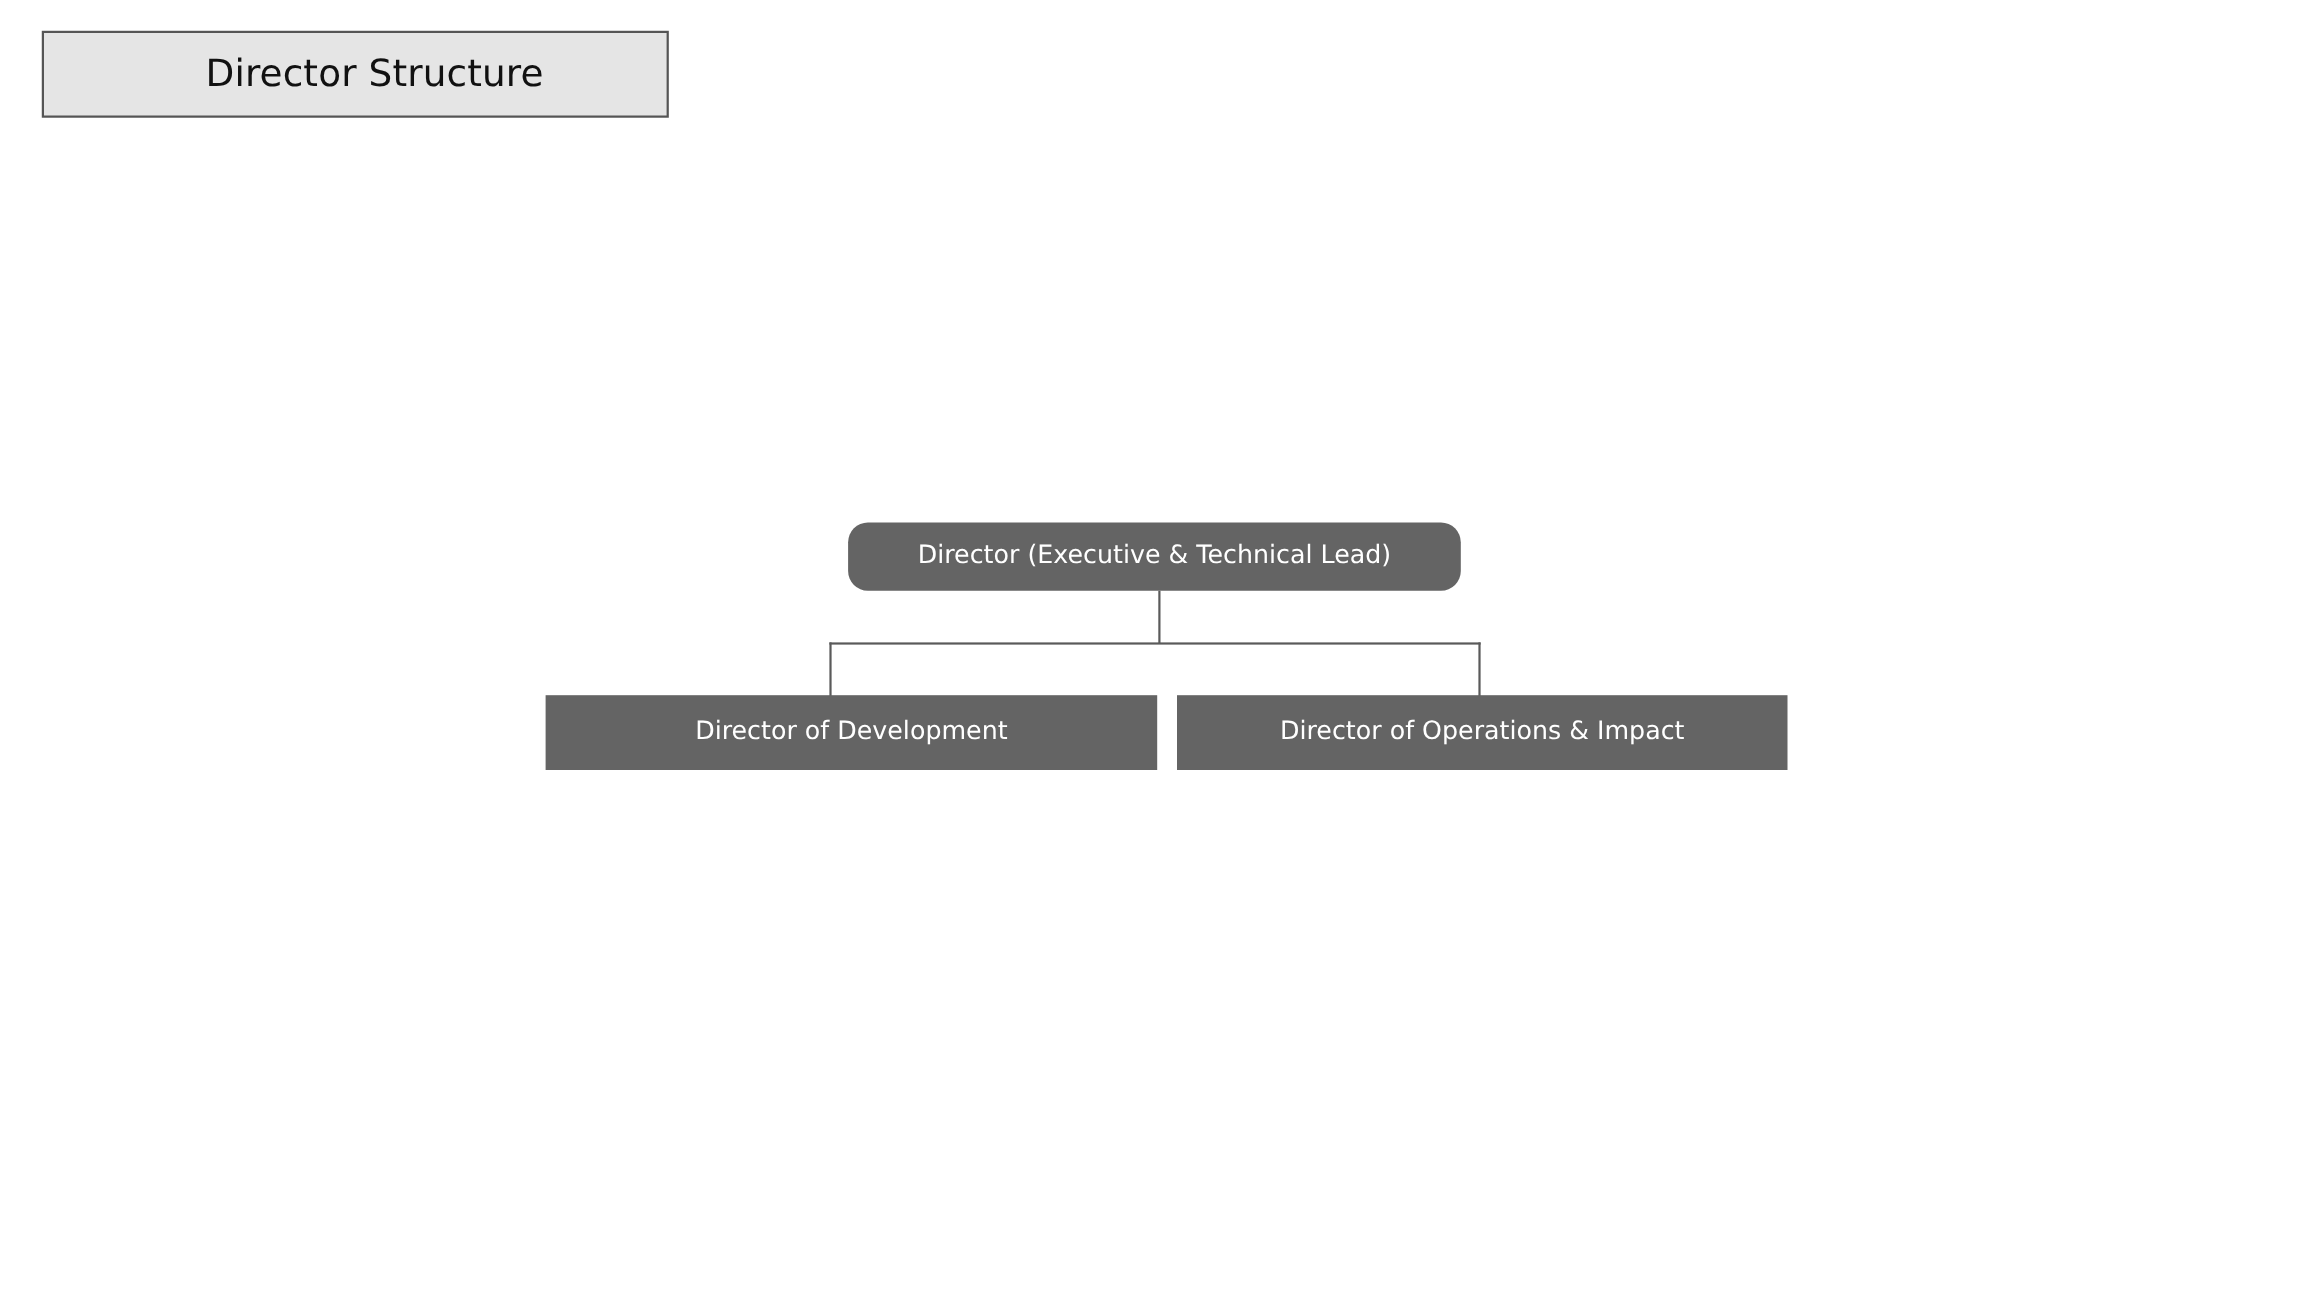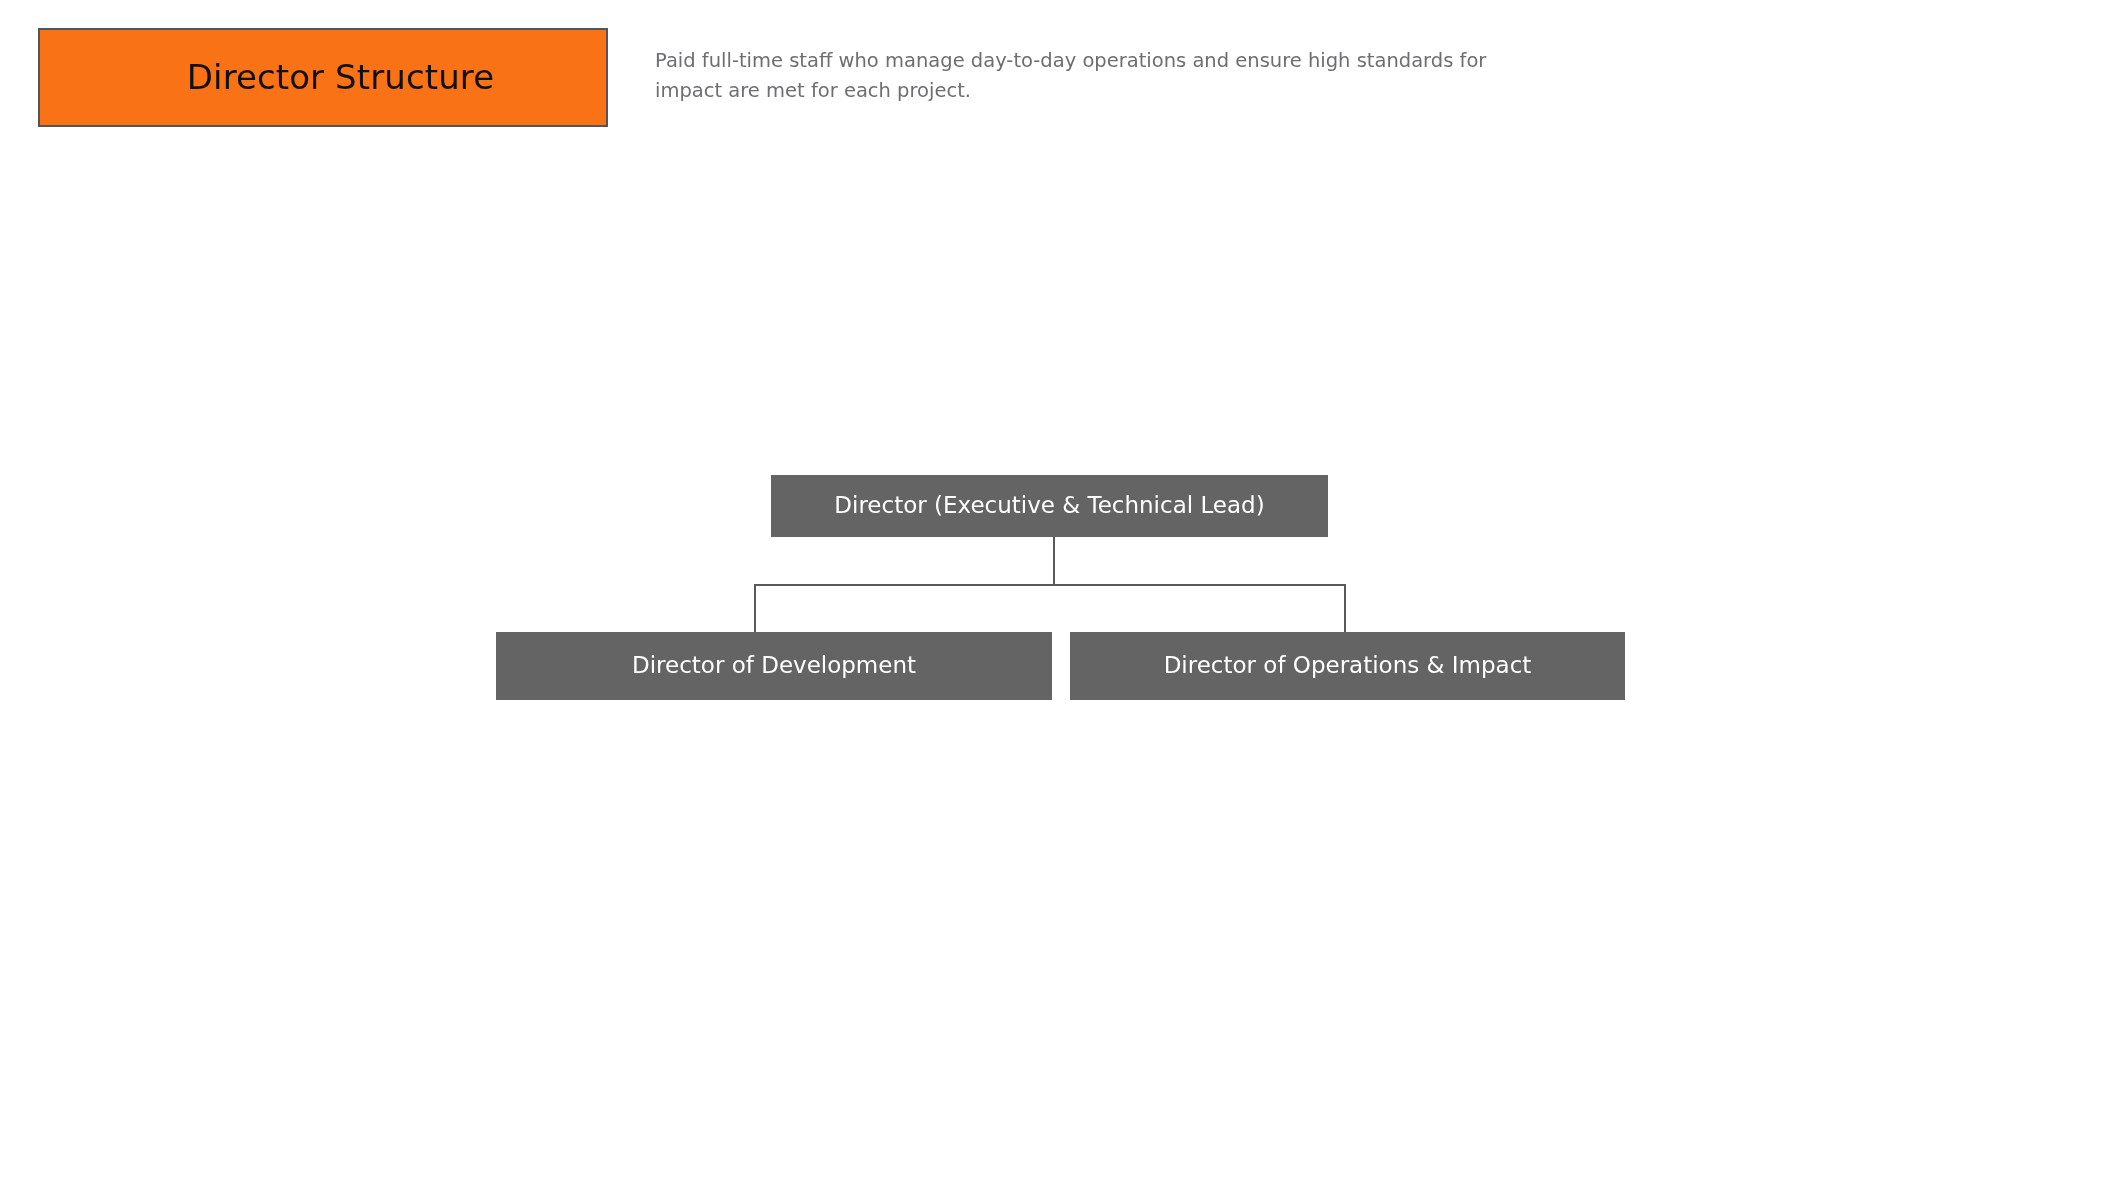--- a/index.html
+++ b/index.html
@@ -24,23 +24,23 @@
     top: 0;
     width: 2102px;
     height: 160px;
   }
 
   #title-card {
     position: absolute;
     left: 38px;
     top: 28px;
     width: 570px;
-    height: 99px;
+    height: 79px;
     box-sizing: border-box;
-    background: #f97316;
+    background: #e5e5e5;
     border: 2px solid #555555;
     display: flex;
     align-items: center;
     justify-content: center;
     padding-left: 35px;
   }
   #title-card .title-text {
     font-size: 34px;
     line-height: 1.1;
     color: #111111;
@@ -89,20 +89,21 @@
     font-weight: 400;
     white-space: nowrap;
     padding: 0 10px;
   }
 
   #node-root {
     left: 771px;
     top: 475px;
     width: 557px;
     height: 62px;
+    border-radius: 18px;
   }
   #node-child-0 {
     left: 496px;
     top: 632px;
     width: 556px;
     height: 68px;
   }
   #node-child-1 {
     left: 1070px;
     top: 632px;
@@ -141,24 +142,20 @@
 </style>
 </head>
 <body>
 
 <div id="header-area">
 
   <div id="title-card">
     <span class="title-text">Director Structure</span>
   </div>
 
-  <div id="subtitle-block">
-    <div class="subtitle-line">Paid full-time staff who manage day-to-day operations and ensure high standards for</div>
-    <div class="subtitle-line">impact are met for each project.</div>
-  </div>
 
 </div>
 
 <div id="org-chart">
 
   <div class="connector connector-v" id="conn-root-stem"></div>
   <div class="connector connector-h" id="conn-bus"></div>
   <div class="connector connector-v" id="conn-drop-0"></div>
   <div class="connector connector-v" id="conn-drop-1"></div>
 

